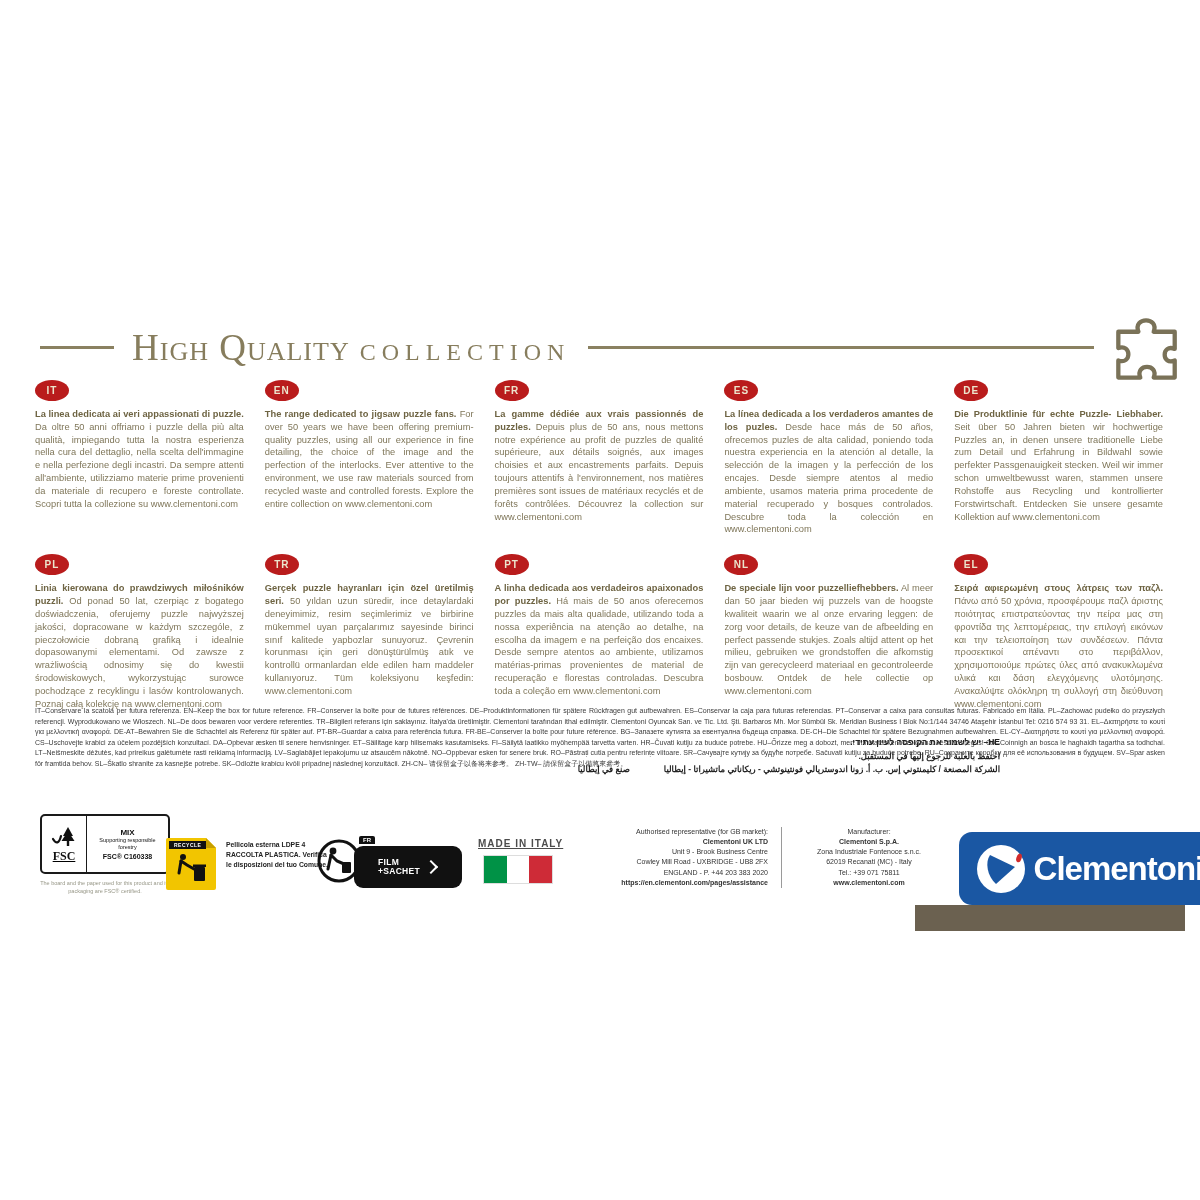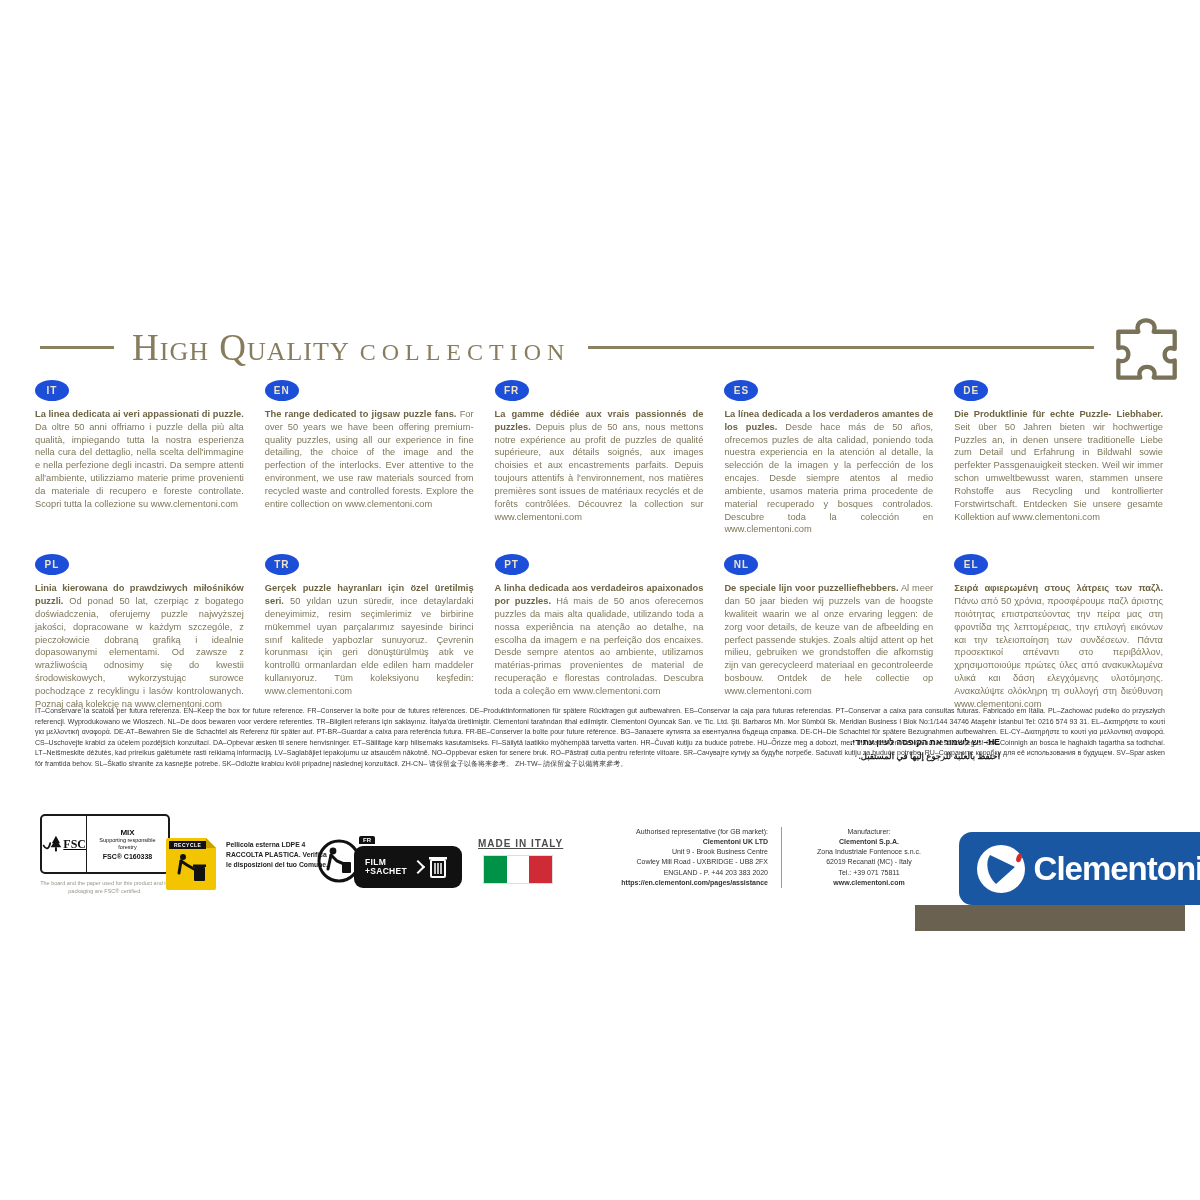--- a/index.html
+++ b/index.html
@@ -17,38 +17,38 @@
              font-size:37px;letter-spacing:1px;}
   .title .t2{font-family:"Liberation Serif",serif;text-transform:uppercase;
              font-size:24px;letter-spacing:6px;margin-left:10px;}
   .puzzle-svg{width:86px;height:86px;flex:0 0 auto;}
 
   
   .blocks{position:absolute;left:35px;top:380px;width:1128px;
           display:grid;grid-template-columns:repeat(5,1fr);column-gap:21px;row-gap:18px;}
   .blk{min-height:130px;}
   .blk-badge{display:inline-block;min-width:34px;height:21px;line-height:21px;
-             background:#1d4ed8;color:#ece5cc;border-radius:50%;
+             background:#b91c1c;color:#ece5cc;border-radius:50%;
              text-align:center;font-size:10px;font-weight:bold;letter-spacing:1px;
              margin-bottom:7px;}
   .blk-text{margin:0;font-size:9.3px;line-height:1.38;color:#7f7659;text-align:justify;}
   .blk-text b{color:#6e6443;}
 
   
   .fine{position:absolute;left:35px;top:699px;width:1130px;
         font-size:7px;line-height:1.5;color:#3b3b3b;text-align:justify;}
   .rtl-lines{position:absolute;right:200px;top:736px;width:480px;direction:rtl;
              text-align:right;font-size:8.5px;font-weight:bold;color:#222;line-height:1.6;}
   .rtl-lines .miy-ar{margin-inline-start:34px;}
 
   
   .fsc-wrap{position:absolute;left:40px;top:814px;width:130px;}
   .fsc-box{border:2px solid #1a1a1a;border-radius:5px;height:56px;display:flex;
            align-items:stretch;background:#fff;}
-  .fsc-left{width:44px;display:flex;flex-direction:row;align-items:center;
+  .fsc-left{width:44px;display:flex;flex-direction:column;align-items:center;
             justify-content:center;border-right:1.5px solid #1a1a1a;text-decoration:underline;}
   .fsc-brand{font-family:"Liberation Serif",serif;font-weight:bold;font-size:12px;color:#111;}
   .fsc-right{flex:1;display:flex;flex-direction:column;align-items:center;
              justify-content:center;padding:3px 3px;text-align:center;}
   .fsc-mix{font-size:8px;font-weight:bold;color:#111;}
   .fsc-tag{font-size:5.5px;color:#111;line-height:1.25;}
   .fsc-code{font-size:7px;font-weight:bold;color:#111;margin-top:2px;}
   .fsc-caption{margin-top:6px;font-size:5.5px;color:#979787;text-align:center;line-height:1.45;}
 
   .recycle-tile{position:absolute;left:166px;top:838px;width:50px;height:52px;
@@ -63,21 +63,21 @@
 
   .plastic-text{position:absolute;left:226px;top:840px;width:104px;
                 font-size:6.8px;font-weight:bold;color:#222;line-height:1.45;}
 
   .tidyman{position:absolute;left:316px;top:838px;}
 
   .triman{position:absolute;left:354px;top:828px;}
   .triman-tab{display:inline-block;margin-left:5px;background:#111;color:#fff;
               font-size:6px;font-weight:bold;padding:1px 4px;border-radius:2px 2px 0 0;}
   .triman-body{width:108px;height:42px;background:#111;border-radius:9px;
-               display:flex;align-items:center;padding:0 11px;box-sizing:border-box;gap:4px;}
+               display:flex;align-items:center;padding:0 24px;box-sizing:border-box;gap:4px;}
   .triman-label{color:#fff;font-size:8.5px;font-weight:bold;line-height:1.1;
                 letter-spacing:.3px;white-space:pre-line;}
   .triman-chev{width:8px;height:8px;border-top:2.5px solid #fff;border-right:2.5px solid #fff;
                transform:rotate(45deg);margin-left:2px;flex:0 0 auto;}
 
   .miy{position:absolute;left:478px;top:838px;width:80px;text-align:center;}
   .miy-label{font-size:10px;font-weight:bold;color:#4c4c4c;letter-spacing:1px;white-space:nowrap;text-decoration:underline;}
   .flag{margin:6px auto 0;width:68px;height:27px;display:flex;border:1px solid #ddd;}
   .flag div{flex:1;}
 
@@ -154,20 +154,23 @@
       <span class="blk-badge">EL</span>
       <p class="blk-text"><b>Σειρά αφιερωμένη στους λάτρεις των παζλ.</b> <span>Πάνω από 50 χρόνια, προσφέρουμε παζλ άριστης ποιότητας επιστρατεύοντας την πείρα μας στη φροντίδα της λεπτομέρειας, την επιλογή εικόνων και την τελειοποίηση των συνδέσεων. Πάντα προσεκτικοί απέναντι στο περιβάλλον, χρησιμοποιούμε πρώτες ύλες από ανακυκλωμένα υλικά και δάση ελεγχόμενης υλοτόμησης. Ανακαλύψτε ολόκληρη τη συλλογή στη διεύθυνση www.clementoni.com</span></p>
     </div>
   </div>
 
   <p class="fine">IT–Conservare la scatola per futura referenza. EN–Keep the box for future reference. FR–Conserver la boîte pour de futures références. DE–Produktinformationen für spätere Rückfragen gut aufbewahren. ES–Conservar la caja para futuras referencias. PT–Conservar a caixa para consultas futuras. Fabricado em Itália. PL–Zachować pudełko do przyszłych referencji. Wyprodukowano we Włoszech. NL–De doos bewaren voor verdere referenties. TR–Bilgileri referans için saklayınız. İtalya'da üretilmiştir. Clementoni tarafından ithal edilmiştir. Clementoni Oyuncak San. ve Tic. Ltd. Şti. Barbaros Mh. Mor Sümbül Sk. Meridian Business I Blok No:1/144 34746 Ataşehir İstanbul Tel: 0216 574 93 31. EL–Διατηρήστε το κουτί για μελλοντική αναφορά. DE-AT–Bewahren Sie die Schachtel als Referenz für später auf. PT-BR–Guardar a caixa para referência futura. FR-BE–Conserver la boîte pour future référence. BG–Запазете кутията за евентуална бъдеща справка. DE-CH–Die Schachtel für spätere Bezugnahmen aufbewahren. EL-CY–Διατηρήστε το κουτί για μελλοντική αναφορά. CS–Uschovejte krabici za účelem pozdějších konzultací. DA–Opbevar æsken til senere henvisninger. ET–Säilitage karp hilisemaks kasutamiseks. FI–Säilytä laatikko myöhempää tarvetta varten. HR–Čuvati kutiju za buduće potrebe. HU–Őrizze meg a dobozt, mert útmutatásként szolgálhat később még is! GA–Coinnigh an bosca le haghaidh tagartha sa todhchaí. LT–Neišmeskite dėžutės, kad prireikus galėtumėte rasti reikiamą informaciją. LV–Saglabājiet iepakojumu uz atsaucēm nākotnē. NO–Oppbevar esken for senere bruk. RO–Păstrați cutia pentru referințe viitoare. SR–Сачувајте кутију за будуће потребе. Sačuvati kutiju za buduće potrebe. RU–Сохраните коробку для её использования в будущем. SV–Spar asken för framtida behov. SL–Škatlo shranite za kasnejše potrebe. SK–Odložte krabicu kvôli prípadnej následnej konzultácii.  ZH-CN– 请保留盒子以备将来参考。  ZH-TW– 請保留盒子以備將來參考。</p>
 
   <div class="rtl-lines">
     <div>HE– יש לשמור את הקופסה לעיון עתידי.</div>
     <div>احتفظ بالعلبة للرجوع إليها في المستقبل.</div>
+    <div>
+      <span>الشركة المصنعة / كليمنتوني إس. ب. أ. زونا اندوستريالي فونتينوتشي - ريكاناتي ماتشيراتا - إيطاليا</span><span class="miy-ar">صنع في إيطاليا</span>
+    </div>
   </div>
 
   <div class="fsc-wrap">
     <div class="fsc-box">
       <div class="fsc-left">
         <svg width="26" height="24" viewBox="0 0 26 24">
           <path d="M2,14 C5,19 8,19 10,11" fill="none" stroke="#111" stroke-width="2.2" stroke-linecap="round"></path>
           <polygon points="17,2 22,11 12,11" fill="#111"></polygon>
           <polygon points="17,6 23.5,16 10.5,16" fill="#111"></polygon>
           <rect x="15.8" y="16" width="2.4" height="5" fill="#111"></rect>

